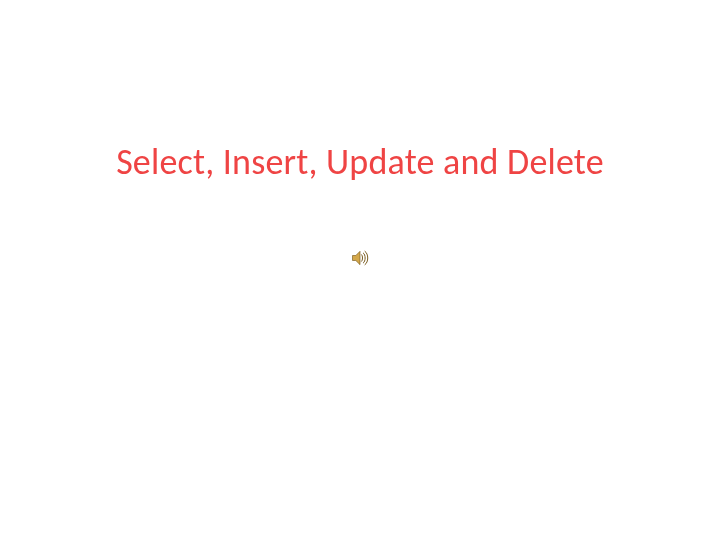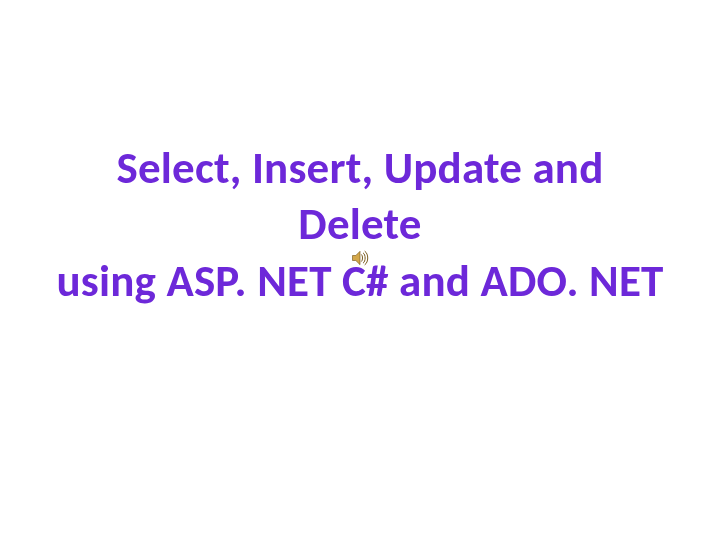--- a/index.html
+++ b/index.html
@@ -17,23 +17,23 @@
     }
     .slide-content {
       position: absolute;
       top: 140px;
       left: 0;
       right: 0;
       text-align: center;
       padding: 0 50px;
     }
     .title {
-      font-size: 45px;
-      font-weight: 700;
-      color: #6d28d9;
+      font-size: 36px;
+      font-weight: 400;
+      color: #ef4444;
       line-height: 1.25;
       letter-spacing: 0.2px;
     }
     .speaker-icon {
       position: absolute;
       top: 248px;
       left: 50%;
       transform: translateX(-50%);
       width: 20px;
       height: 20px;
@@ -41,21 +41,20 @@
     .speaker-icon svg {
       width: 100%;
       height: 100%;
     }
   </style>
 </head>
 <body>
 
 <div class="slide-content">
   <div class="title">Select, Insert, Update and Delete</div>
-  <div class="title">using ASP. NET C# and ADO. NET</div>
 </div>
 
 <div class="speaker-icon">
   <svg viewBox="0 0 24 24" xmlns="http://www.w3.org/2000/svg">
     <path d="M3 9v6h4l5 5V4L7 9H3z" fill="#d4a84b" stroke="#7a5c1f" stroke-width="0.8"></path>
     <path d="M14 8c1.5 1 1.5 7 0 8" fill="none" stroke="#7a5c1f" stroke-width="1.2" stroke-linecap="round"></path>
     <path d="M16 6c3 2 3 10 0 12" fill="none" stroke="#7a5c1f" stroke-width="1.2" stroke-linecap="round"></path>
     <path d="M18 4c4.5 3 4.5 13 0 16" fill="none" stroke="#7a5c1f" stroke-width="1.2" stroke-linecap="round"></path>
   </svg>
 </div>

